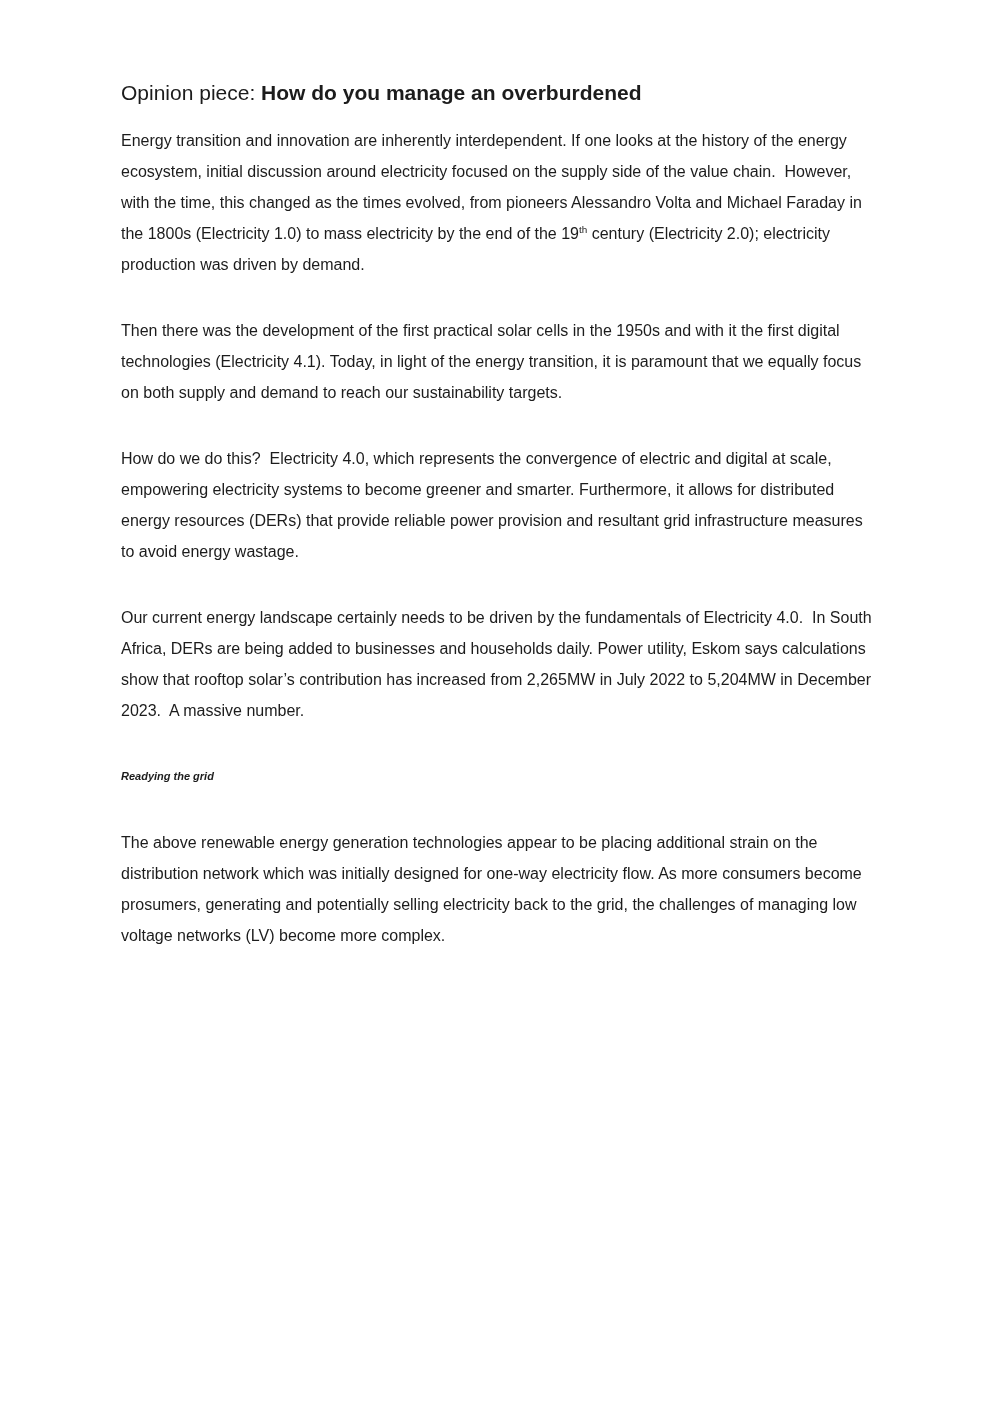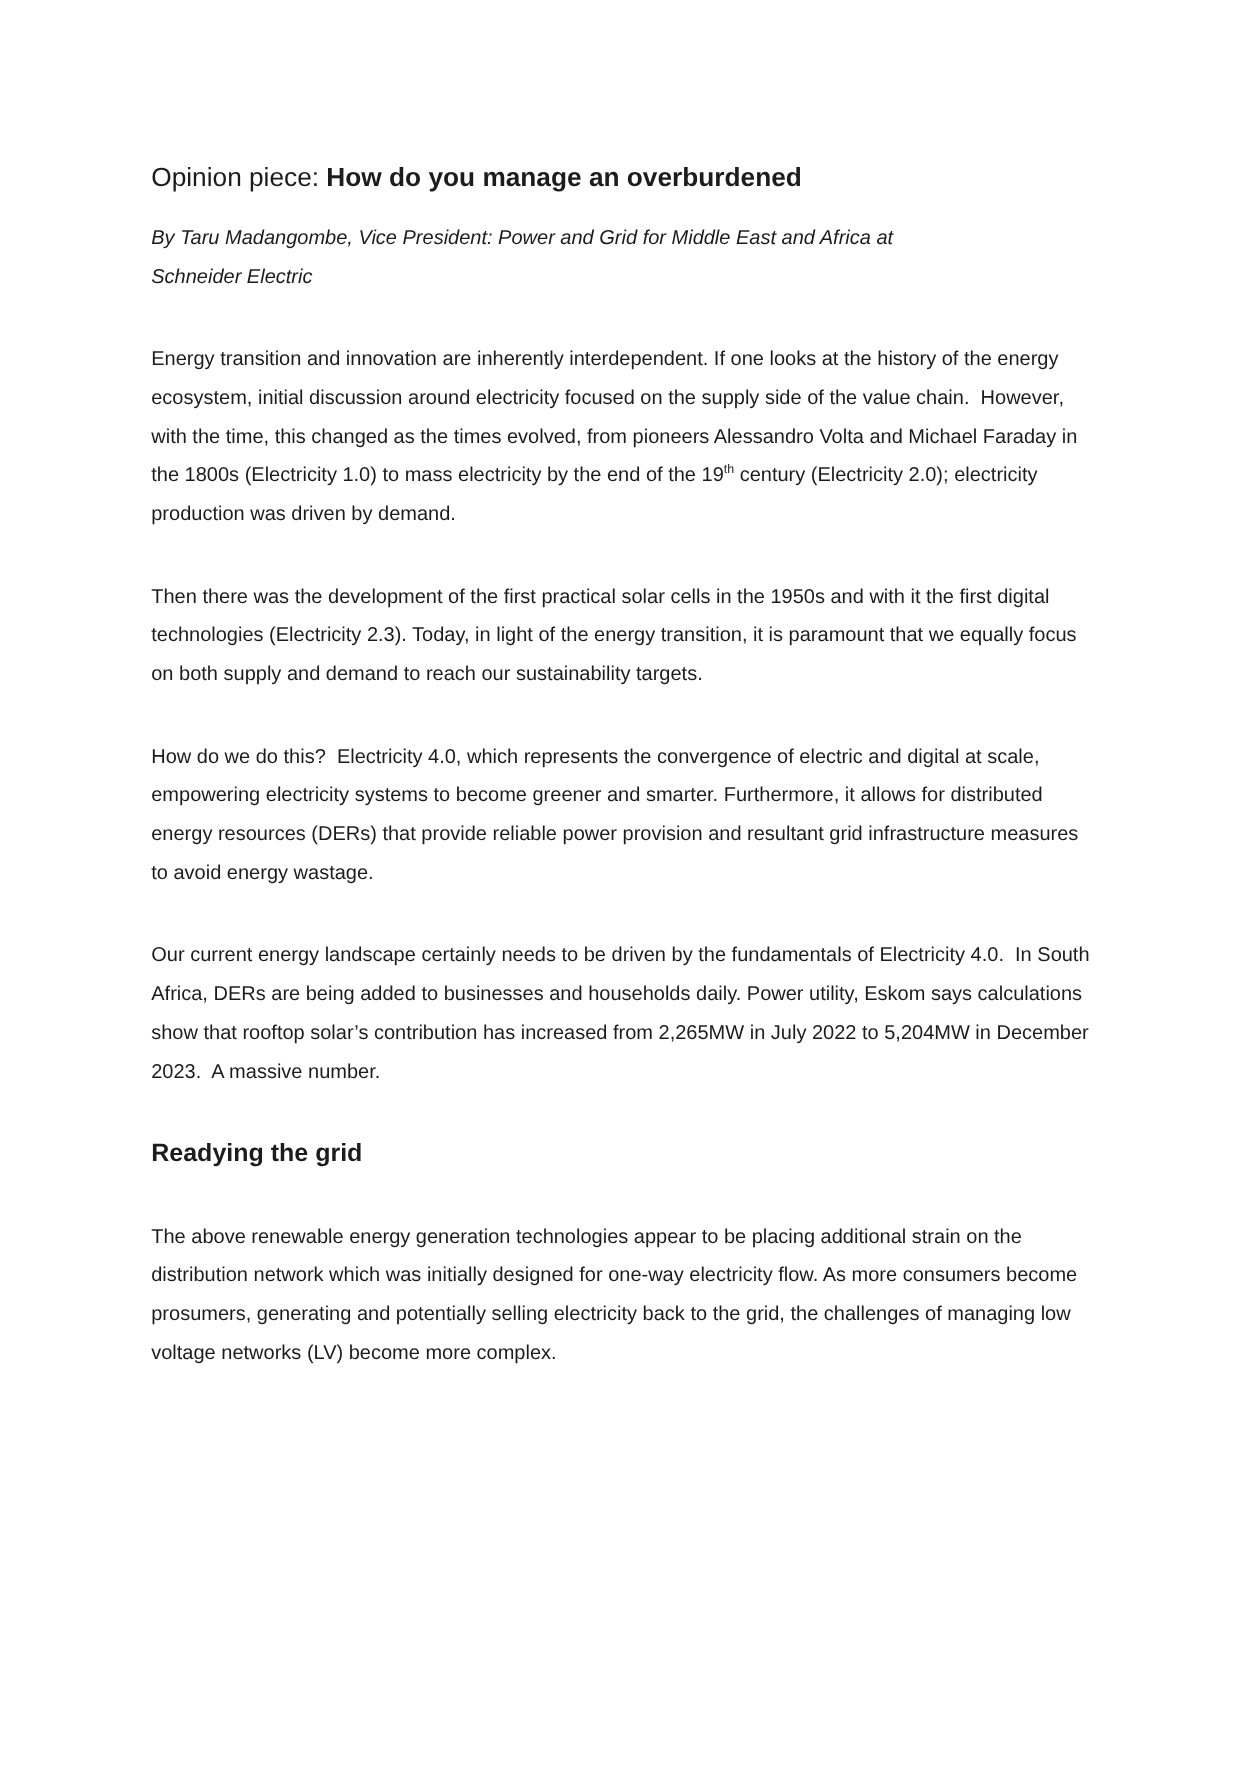--- a/index.html
+++ b/index.html
@@ -9,21 +9,21 @@
   }
   body {
     width: 1000px;
     height: 1413px;
     overflow: hidden;
   }
   .page {
     box-sizing: border-box;
     width: 1000px;
     height: 1413px;
-    padding: 120px 122px 40px 121px;
+    padding: 70px 122px 40px 121px;
     background: #ffffff;
     font-family: "Liberation Sans", "DejaVu Sans", sans-serif;
     color: #1c1c1c;
   }
   .title {
     font-size: 21px;
     font-weight: 400;
     line-height: 45px;
     margin: 0 0 10px 0;
   }
@@ -41,44 +41,44 @@
     line-height: 31px;
     margin: 0 0 35px 0;
   }
   .body-para {
     font-size: 16px;
     line-height: 31px;
     margin: 0 0 35px 0;
     white-space: pre-wrap;
   }
   .section-heading {
-    font-size: 20px;
+    font-size: 11px;
     font-weight: 700;
     line-height: 31px;
     margin: 1px 0 35px 0;
+    font-style: italic;
   }
   sup {
     font-size: 0.62em;
     line-height: 0;
     vertical-align: super;
   }
 </style>
 </head>
 <body>
 
 <div class="page">
 
   <h1 class="title"><span>Opinion piece: </span><span class="bold">How do you manage an overburdened</span><br></h1>
 
-  <p class="byline"><span>By Taru Madangombe, Vice President: Power and Grid for Middle East and Africa at</span><br><span>Schneider Electric</span></p>
 
 
   <p class="body-para"><span>Energy transition and innovation are inherently interdependent. If one looks at the history of the energy ecosystem, initial discussion around electricity focused on the supply side of the value chain.  However, with the time, this changed as the times evolved, from pioneers Alessandro Volta and Michael Faraday in the 1800s (Electricity 1.0) to mass electricity by the end of the 19</span><sup>th</sup><span> century (Electricity 2.0); electricity production was driven by demand.</span></p>
 
-  <p class="body-para">Then there was the development of the first practical solar cells in the 1950s and with it the first digital technologies (Electricity 2.3). Today, in light of the energy transition, it is paramount that we equally focus on both supply and demand to reach our sustainability targets.</p>
+  <p class="body-para">Then there was the development of the first practical solar cells in the 1950s and with it the first digital technologies (Electricity 4.1). Today, in light of the energy transition, it is paramount that we equally focus on both supply and demand to reach our sustainability targets.</p>
 
   <p class="body-para">How do we do this?  Electricity 4.0, which represents the convergence of electric and digital at scale, empowering electricity systems to become greener and smarter. Furthermore, it allows for distributed energy resources (DERs) that provide reliable power provision and resultant grid infrastructure measures to avoid energy wastage.</p>
 
   <p class="body-para">Our current energy landscape certainly needs to be driven by the fundamentals of Electricity 4.0.  In South Africa, DERs are being added to businesses and households daily. Power utility, Eskom says calculations show that rooftop solar’s contribution has increased from 2,265MW in July 2022 to 5,204MW in December 2023.  A massive number.</p>
 
   <h2 class="section-heading">Readying the grid</h2>
 
   <p class="body-para">The above renewable energy generation technologies appear to be placing additional strain on the distribution network which was initially designed for one-way electricity flow. As more consumers become prosumers, generating and potentially selling electricity back to the grid, the challenges of managing low voltage networks (LV) become more complex.</p>
 
 </div>

